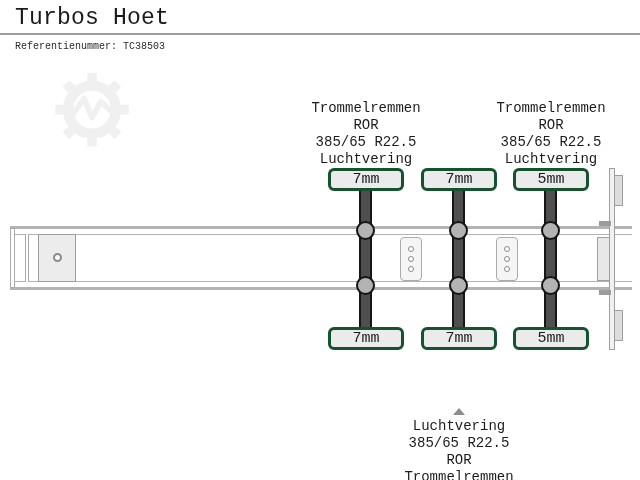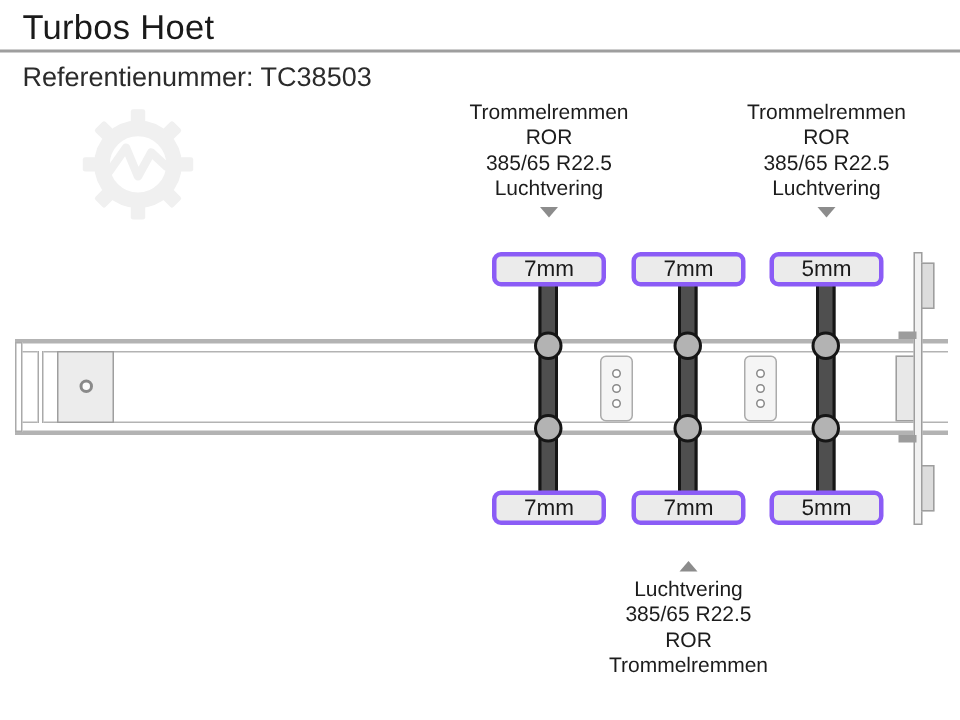--- a/index.html
+++ b/index.html
@@ -1,28 +1,29 @@
 <!DOCTYPE html>
 <html><head>
 <meta charset="utf-8">
 <style>
   html,body{margin:0;padding:0;}
   body{font-family:"Liberation Sans", sans-serif;}
   #canvas{
     position:relative;width:640px;height:480px;background:#ffffff;overflow:hidden;
     color:#1c1c1c;
+    font-family:Liberation Mono, monospace;
   }
   
   .title{position:absolute;left:15px;top:5px;font-size:23px;color:#1a1a1a;letter-spacing:.2px;}
   .separator{position:absolute;left:0;top:33px;width:640px;height:2px;background:#9e9e9e;}
-  .ref{position:absolute;left:15px;top:41px;font-size:18px;color:#2b2b2b;}
+  .ref{position:absolute;left:15px;top:41px;font-size:10px;color:#2b2b2b;}
   
   .watermark{position:absolute;left:52px;top:62px;width:80px;height:92px;}
   
-  .anno{position:absolute;width:180px;text-align:center;font-size:14px;line-height:17px;color:#1c1c1c;}
+  .anno{position:absolute;width:180px;text-align:center;font-size:14px;line-height:17px;color:#1c1c1c;margin-top:34px;}
   .anno-top-1{left:276px;top:66px;}
   .anno-top-2{left:461px;top:66px;}
   .anno-bottom{left:369px;top:374px;}
   .arrow-down{width:0;height:0;margin:4px auto 0;border-left:6px solid transparent;border-right:6px solid transparent;border-top:7px solid #8c8c8c;}
   .arrow-up{width:0;height:0;margin:0 auto 3px;border-left:6px solid transparent;border-right:6px solid transparent;border-bottom:7px solid #8c8c8c;}
   
   .rail{position:absolute;left:10px;width:622px;height:9px;background:#ffffff;box-sizing:border-box;z-index:1;}
   .rail-top{top:226px;border-top:3px solid #b3b3b3;border-bottom:1px solid #b3b3b3;}
   .rail-bottom{top:281px;border-top:1px solid #b3b3b3;border-bottom:3px solid #b3b3b3;}
   .front-cap{position:absolute;left:10px;top:228px;width:5px;height:60px;background:#fff;border:1px solid #aaaaaa;box-sizing:border-box;z-index:1;}
@@ -42,21 +43,21 @@
   .tail-bottom{top:310px;}
   .rear-tab{position:absolute;left:599px;width:12px;height:5px;background:#9c9c9c;z-index:2;}
   .rear-tab-top{top:221px;}
   .rear-tab-bottom{top:290px;}
   
   .axle{position:absolute;top:186px;width:13px;height:148px;background:#4f4f4f;border:2px solid #161616;box-sizing:border-box;z-index:2;}
   .axle-1{left:359px;}.axle-2{left:452px;}.axle-3{left:544px;}
   .hub{position:absolute;width:19px;height:19px;border-radius:50%;background:#b3b3b3;border:2px solid #161616;box-sizing:border-box;z-index:3;}
   .hub-r1{top:221px;}.hub-r2{top:276px;}
   .hub-a1{left:356px;}.hub-a2{left:449px;}.hub-a3{left:541px;}
-  .tread{position:absolute;width:76px;height:23px;background:#ebebeb;border:3px solid #8b5cf6;border-radius:6px;box-sizing:border-box;z-index:4;
+  .tread{position:absolute;width:76px;height:23px;background:#ebebeb;border:3px solid #14532d;border-radius:6px;box-sizing:border-box;z-index:4;
          display:flex;align-items:center;justify-content:center;font-size:15px;color:#1a1a1a;}
   .tread-top{top:168px;}
   .tread-bottom{top:327px;}
   .tread-a1{left:328px;}.tread-a2{left:421px;}.tread-a3{left:513px;}
   
   .listing-id{position:absolute;right:8px;top:459px;font-size:13px;color:#9b9b9b;}
 </style>
 </head>
 <body>
 

